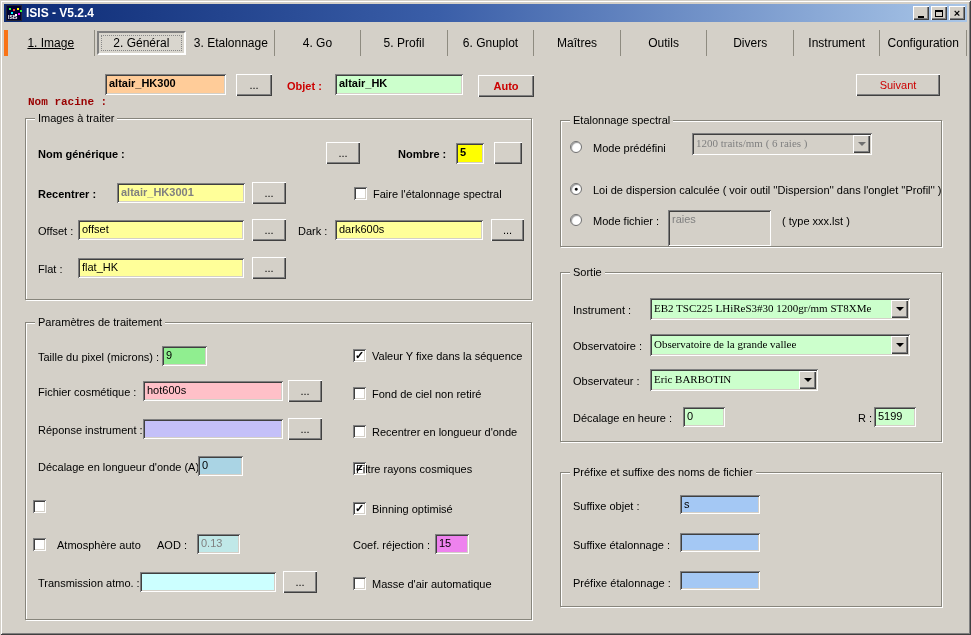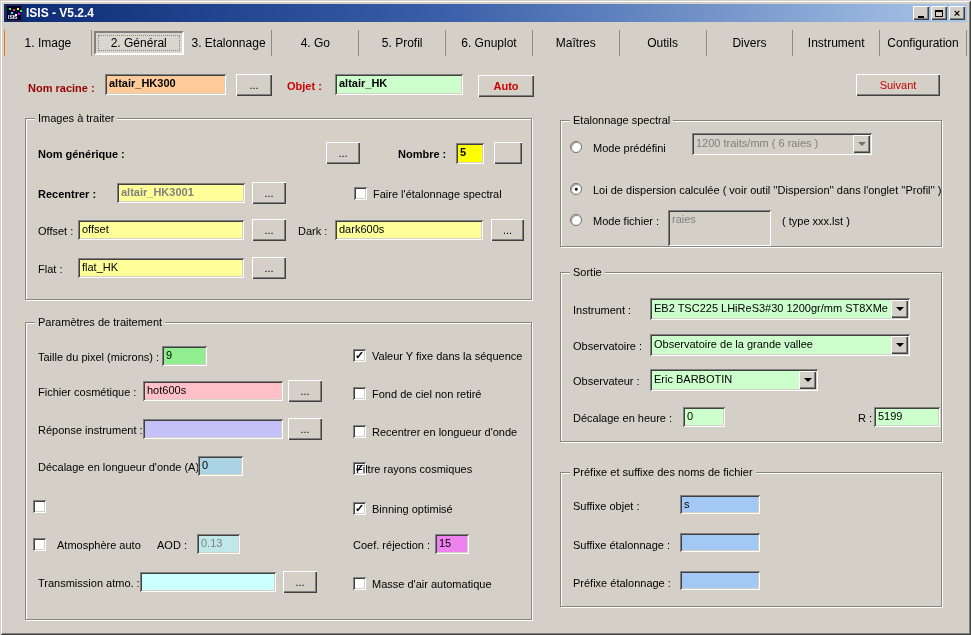--- a/index.html
+++ b/index.html
@@ -25,21 +25,21 @@
   .winbtns{display:flex;gap:2px;margin-right:2px;}
   .wbtn{width:16px;height:14px;background:#d4d0c8;display:flex;align-items:center;justify-content:center;
     box-shadow: inset 1px 1px 0 #fff, inset -1px -1px 0 #404040, inset -2px -2px 0 #808080;}
   .min-glyph{width:6px;height:2px;background:#000;margin-top:7px;}
   .max-glyph{width:8px;height:7px;border:1px solid #000;border-top-width:2px;box-sizing:border-box;}
   .x-glyph{font-size:11px;font-weight:bold;line-height:10px;}
   
   .tabbar{position:absolute;left:4px;top:30px;right:4px;height:26px;display:flex;}
   .tab{flex:1;display:flex;align-items:center;justify-content:center;font-size:12px;
     border-right:1px solid #8e8b80;position:relative;white-space:nowrap;}
-  .tab:first-child{border-left:1px solid #f97316;}
+  .tab:first-child{border-left:4px solid #f97316;text-decoration:underline;}
   .tab.active{margin:1px 2px;border:2px solid;border-color:#808080 #fff #fff #808080;
     background:#d9d6ce;}
   .tab.active::after{content:"";position:absolute;inset:2px;border:1px dotted #888;}
   
   .lbl{position:absolute;white-space:nowrap;}
   .b{font-weight:bold;}
   .dred{color:#990000;}
   .red{color:#cc0000;}
   .gray{color:#808080;}
   .tbox{position:absolute;background:#fff;padding:3px 0 0 4px;box-sizing:border-box;
@@ -53,21 +53,21 @@
   .gtitle{position:absolute;background:#d4d0c8;padding:0 3px;white-space:nowrap;}
   .cb{position:absolute;width:13px;height:13px;background:#fff;text-align:center;
     font-size:11px;font-weight:bold;line-height:13px;box-sizing:border-box;
     box-shadow: inset 1px 1px 0 #808080, inset -1px -1px 0 #fff,
                 inset 2px 2px 0 #404040, inset -2px -2px 0 #d4d0c8;}
   .radio{position:absolute;width:12px;height:12px;border-radius:50%;background:#fff;
     border:1px solid #707070;box-sizing:border-box;box-shadow:inset 1px 1px 1px #9a9a9a;
     font-size:7px;line-height:10px;text-align:center;}
   .combo{position:absolute;padding:4px 20px 12px 4px;box-sizing:border-box;white-space:nowrap;overflow:hidden;
     box-shadow: inset 1px 1px 0 #808080, inset -1px -1px 0 #fff,
-                inset 2px 2px 0 #404040, inset -2px -2px 0 #d4d0c8;}
+                inset 2px 2px 0 #404040, inset -2px -2px 0 #d4d0c8; font-family: Liberation Serif, serif;}
   .combo .arrow{position:absolute;right:2px;top:2px;bottom:2px;width:17px;background:#d4d0c8;
     display:flex;align-items:center;justify-content:center;
     box-shadow: inset 1px 1px 0 #fff, inset -1px -1px 0 #404040, inset -2px -2px 0 #808080;}
   .combo .arrow i{display:block;width:0;height:0;border-left:4px solid transparent;
     border-right:4px solid transparent;border-top:4px solid #000;}
   .combo.disabled .arrow i{border-top-color:#707070;}
 </style>
 </head>
 <body>
 
@@ -121,21 +121,21 @@
         <span>Divers</span>
       </div>
     <div class="tab">
         <span>Instrument</span>
       </div>
     <div class="tab">
         <span>Configuration</span>
       </div>
   </div>
 
-  <span class="lbl b dred" style="left:28px;top:82px;">Nom racine :</span>
+  <span class="lbl b dred" style="left:28px;top:96px;font-family:Liberation Mono, monospace;">Nom racine :</span>
   <div class="tbox b" style="left:105px;top:74px;width:121px;height:21px;background:#ffcc99;">altair_HK300</div>
   <div class="btn" style="left:236px;top:74px;width:36px;height:22px;">...</div>
   <span class="lbl b red" style="left:287px;top:80px;">Objet :</span>
   <div class="tbox b" style="left:335px;top:74px;width:128px;height:21px;background:#ccffcc;">altair_HK</div>
   <div class="btn b red" style="left:478px;top:75px;width:56px;height:22px;">Auto</div>
   <div class="btn red" style="left:856px;top:74px;width:84px;height:22px;">Suivant</div>
 
   <div class="gbox" style="left:25px;top:118px;width:505px;height:180px;"></div>
   <span class="gtitle" style="left:35px;top:112px;">Images à traiter</span>
 
@@ -254,21 +254,21 @@
   <div class="combo" style="left:650px;top:369px;width:168px;height:22px;background:#ccffcc;">
     <span>Eric BARBOTIN</span>
     <span class="arrow">
         <i></i>
       </span>
   </div>
 
   <span class="lbl" style="left:573px;top:412px;">Décalage en heure :</span>
   <div class="tbox" style="left:683px;top:407px;width:42px;height:20px;background:#ccffcc;">0</div>
   <span class="lbl" style="left:858px;top:412px;">R :</span>
-  <div class="tbox" style="left:874px;top:407px;width:66px;height:20px;background:#ccffcc;">5199</div>
+  <div class="tbox" style="left:874px;top:407px;width:42px;height:20px;background:#ccffcc;">5199</div>
 
   <div class="gbox" style="left:560px;top:472px;width:380px;height:133px;"></div>
   <span class="gtitle" style="left:570px;top:466px;">Préfixe et suffixe des noms de fichier</span>
 
   <span class="lbl" style="left:573px;top:500px;">Suffixe objet :</span>
   <div class="tbox" style="left:680px;top:495px;width:80px;height:19px;background:#a4c8f4;">s</div>
 
   <span class="lbl" style="left:573px;top:539px;">Suffixe étalonnage :</span>
   <div class="tbox" style="left:680px;top:533px;width:80px;height:19px;background:#a4c8f4;"></div>
 

